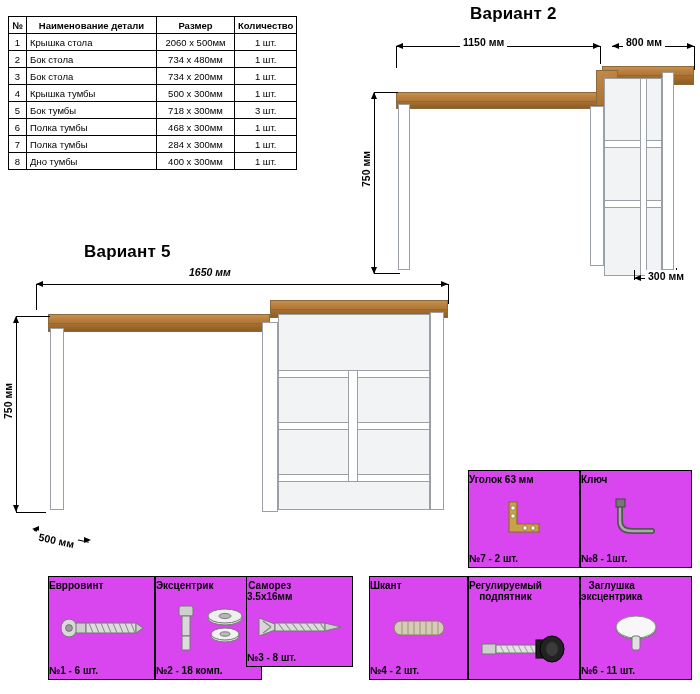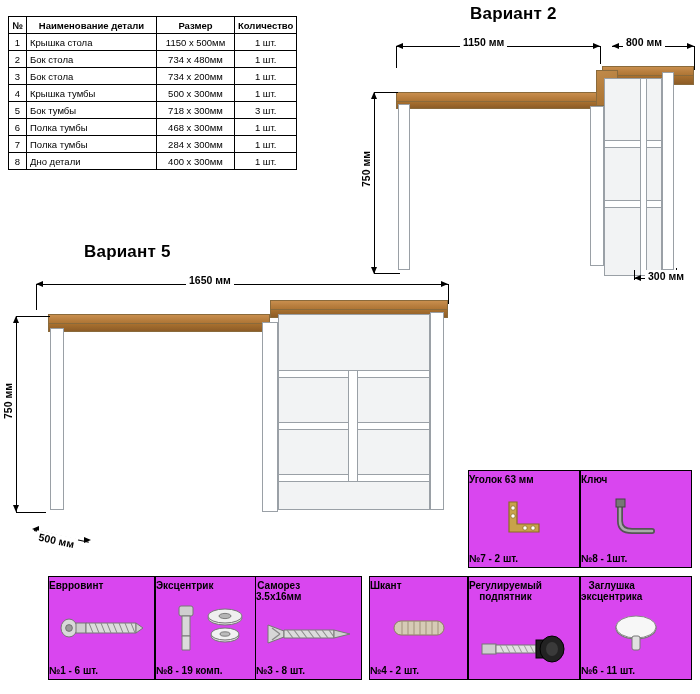--- a/index.html
+++ b/index.html
@@ -83,21 +83,21 @@
       <th>№</th>
       <th>Наименование детали</th>
       <th>Размер</th>
       <th>Количество</th>
     </tr>
   </thead>
   <tbody>
     <tr>
       <td class="c">1</td>
       <td>Крышка стола</td>
-      <td class="c">1150 x 500мм</td>
+      <td class="c">2060 x 500мм</td>
       <td class="c">1 шт.</td>
     </tr>
     <tr>
       <td class="c">2</td>
       <td>Бок стола</td>
       <td class="c">734 х 480мм</td>
       <td class="c">1 шт.</td>
     </tr>
     <tr>
       <td class="c">3</td>
@@ -124,21 +124,21 @@
       <td class="c">1 шт.</td>
     </tr>
     <tr>
       <td class="c">7</td>
       <td>Полка тумбы</td>
       <td class="c">284 х 300мм</td>
       <td class="c">1 шт.</td>
     </tr>
     <tr>
       <td class="c">8</td>
-      <td>Дно детали</td>
+      <td>Дно тумбы</td>
       <td class="c">400 х 300мм</td>
       <td class="c">1 шт.</td>
     </tr>
   </tbody>
 </table>
 
 <div class="heading abs" style="left:470px;top:4px;">Вариант 2</div>
 
 <div class="abs" style="left:340px;top:30px;width:370px;height:250px;">
 
@@ -191,21 +191,21 @@
 
 <div class="heading abs" style="left:84px;top:242px;">Вариант 5</div>
 
 <div class="abs" style="left:0px;top:262px;width:470px;height:300px;">
 
   <div class="dimline dimh" style="left:36px;top:22px;width:412px;"></div>
   <div class="arr arr-l" style="left:36px;top:18.5px;"></div>
   <div class="arr arr-r" style="left:441px;top:18.5px;"></div>
   <div class="ext" style="left:36px;top:22px;height:26px;"></div>
   <div class="ext" style="left:448px;top:22px;height:20px;"></div>
-  <div class="dimlabel" style="left:186px;top:12px;">1650 мм</div>
+  <div class="dimlabel" style="left:186px;top:4px;font-style:italic;">1650 мм</div>
 
   <div class="top" style="left:270px;top:38px;width:178px;height:12px;"></div>
   <div class="top" style="left:270px;top:47px;width:178px;height:9px;background:linear-gradient(180deg,#a8702f,#8d5c26);"></div>
 
   <div class="top" style="left:48px;top:52px;width:222px;height:12px;"></div>
   <div class="top" style="left:48px;top:61px;width:222px;height:9px;background:linear-gradient(180deg,#a8702f,#8d5c26);"></div>
 
   <div class="panel" style="left:50px;top:66px;width:14px;height:182px;"></div>
 
   <div class="panel" style="left:262px;top:60px;width:16px;height:190px;"></div>
@@ -285,24 +285,24 @@
       </g>
       <path d="M19 36 h8 v14 h-8 z" fill="#dcdcdc" stroke="#777" stroke-width="1"></path>
       <ellipse cx="62" cy="18" rx="17" ry="7" fill="#e0e0e0" stroke="#777" stroke-width="1"></ellipse>
       <ellipse cx="62" cy="16" rx="17" ry="7" fill="#efefef" stroke="#777" stroke-width="1"></ellipse>
       <ellipse cx="62" cy="16" rx="6" ry="2.6" fill="#b5b5b5" stroke="#666" stroke-width="0.8"></ellipse>
       <ellipse cx="62" cy="36" rx="14" ry="6" fill="#e4e4e4" stroke="#777" stroke-width="1"></ellipse>
       <ellipse cx="62" cy="34" rx="14" ry="6" fill="#f2f2f2" stroke="#777" stroke-width="1"></ellipse>
       <ellipse cx="62" cy="34" rx="5" ry="2.2" fill="#bcbcbc" stroke="#666" stroke-width="0.8"></ellipse>
     </svg>
   </div>
-  <div class="hwqty">№8 - 19 комп.</div>
-</div>
-
-<div class="hwbox" style="left:255px;top:576px;width:107px;height:104px;">
+  <div class="hwqty">№2 - 18 комп.</div>
+</div>
+
+<div class="hwbox" style="left:246px;top:576px;width:107px;height:91px;">
   <div class="hwtitle">
     <span>Саморез</span><br>
     <span>3.5x16мм</span>
   </div>
   <div class="hwart">
     <svg width="90" height="28" viewBox="0 0 90 28">
       <path d="M4 5 L20 11 L20 17 L4 23 Z" fill="#d7d7d7" stroke="#777" stroke-width="1"></path>
       <path d="M8 8 L16 14 M8 20 L16 14" stroke="#888" stroke-width="1.3"></path>
       <path d="M20 10 h50 v8 h-50 z" fill="#dcdcdc" stroke="#777" stroke-width="1"></path>
       <g stroke="#8d8d8d" stroke-width="1.1">

